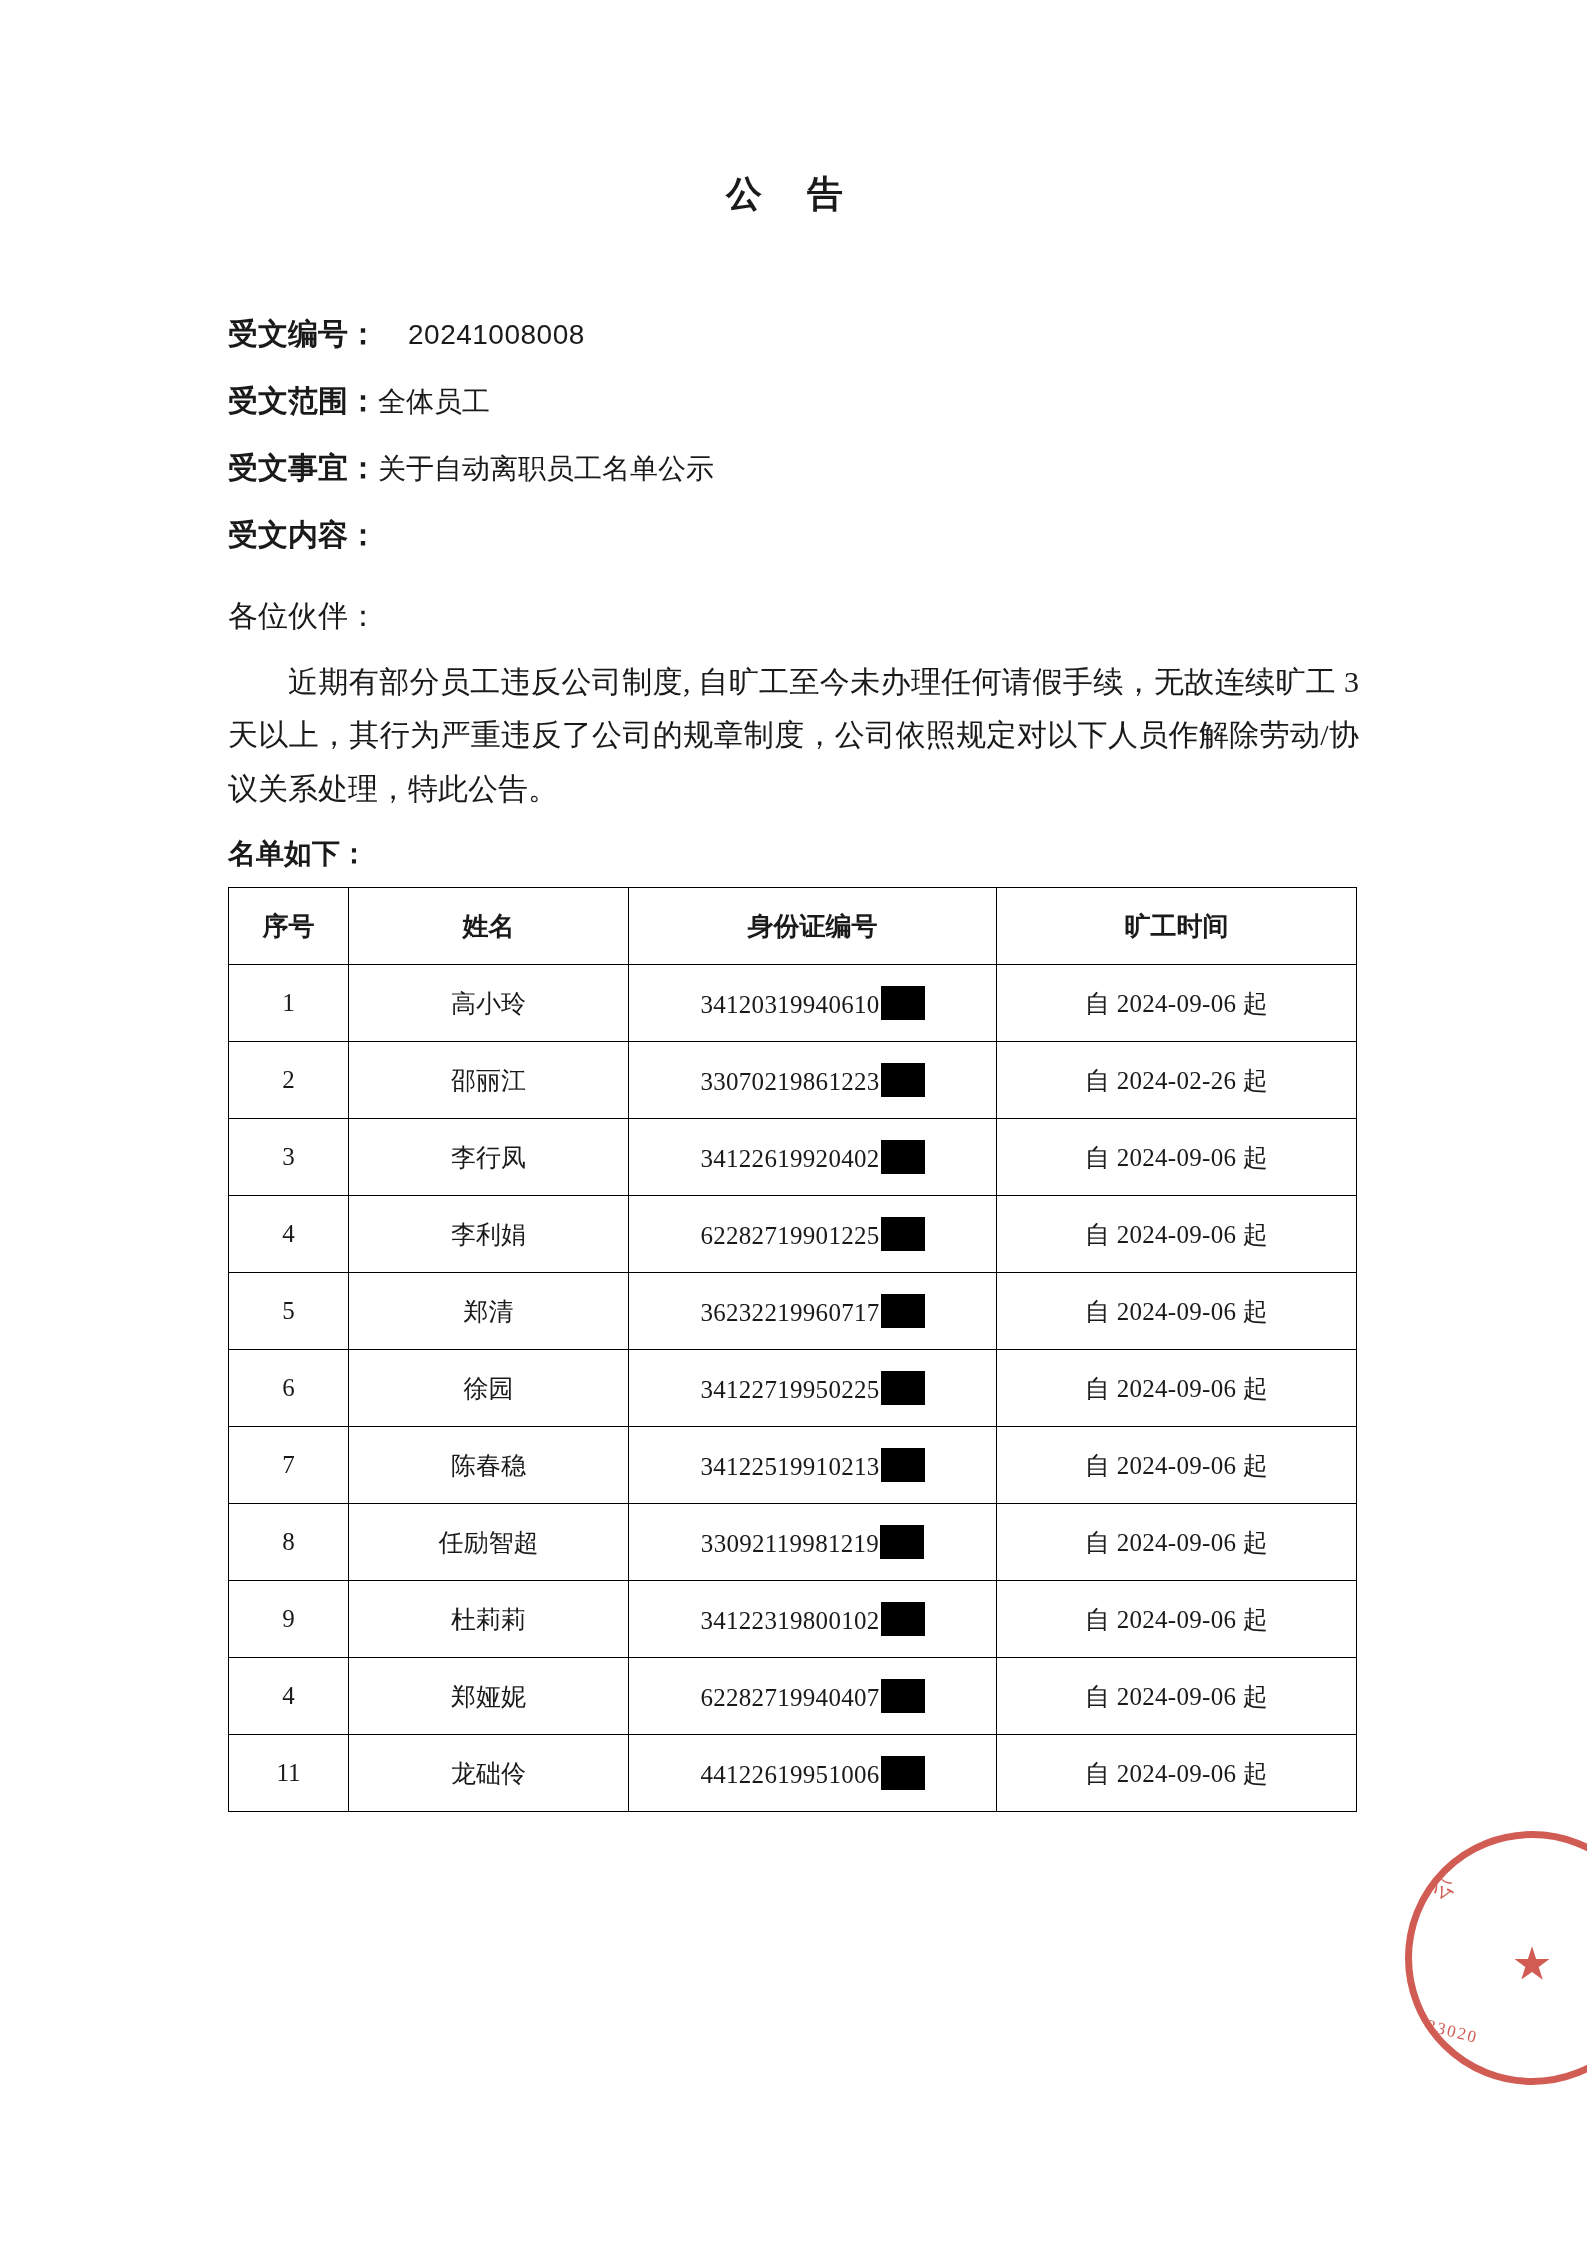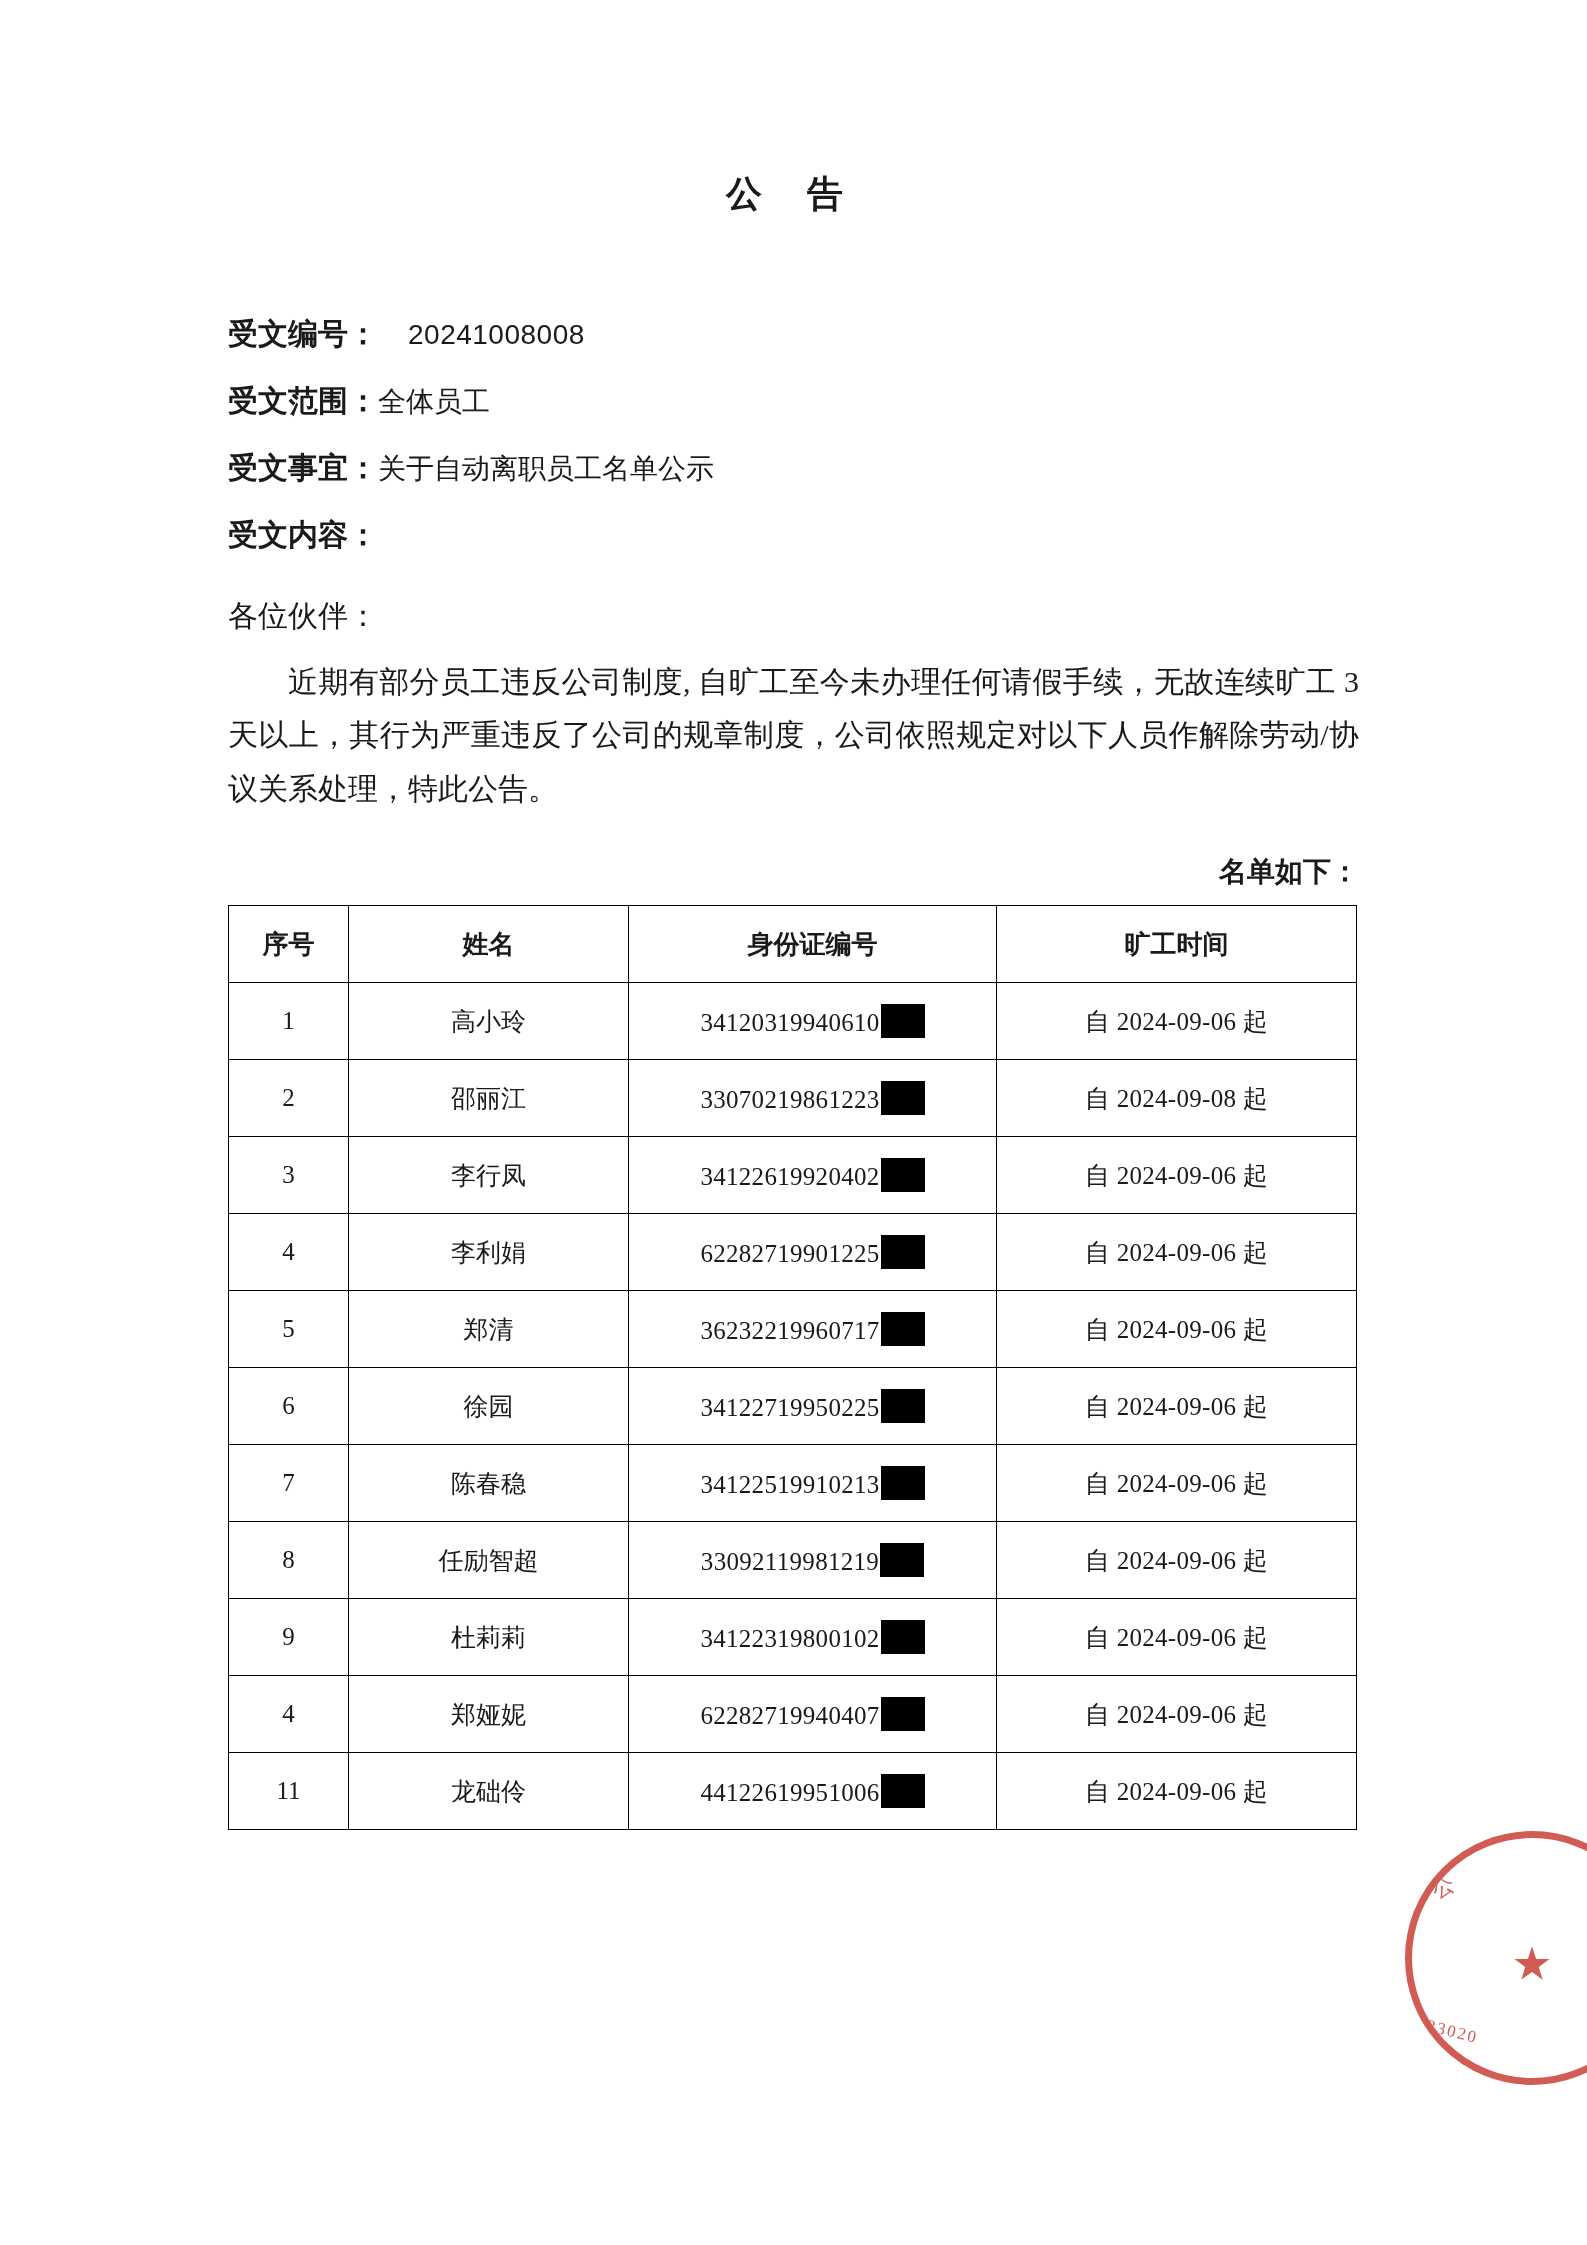--- a/index.html
+++ b/index.html
@@ -61,23 +61,22 @@
   .body-para {
     font-size: 30px;
     line-height: 1.78;
     text-indent: 60px;
     text-align: justify;
     margin: 0 0 18px 0;
   }
   .list-intro {
     font-size: 28px;
     font-weight: bold;
-    margin-top: 38px;
+    margin-top: 20px;
     margin-bottom: 14px;
-    text-align: right;
   }
   table.name-table {
     border-collapse: collapse;
     width: 1128px;
     table-layout: fixed;
     margin-top: 12px;
   }
   table.name-table th,
   table.name-table td {
     border: 1.5px solid #000;
@@ -201,21 +200,21 @@
       <tr>
         <td>1</td>
         <td>高小玲</td>
         <td class="id-cell"><span>34120319940610</span><span class="redact"></span></td>
         <td class="date-cell">自 2024-09-06 起</td>
       </tr>
       <tr>
         <td>2</td>
         <td>邵丽江</td>
         <td class="id-cell"><span>33070219861223</span><span class="redact"></span></td>
-        <td class="date-cell">自 2024-09-08 起</td>
+        <td class="date-cell">自 2024-02-26 起</td>
       </tr>
       <tr>
         <td>3</td>
         <td>李行凤</td>
         <td class="id-cell"><span>34122619920402</span><span class="redact"></span></td>
         <td class="date-cell">自 2024-09-06 起</td>
       </tr>
       <tr>
         <td>4</td>
         <td>李利娟</td>

